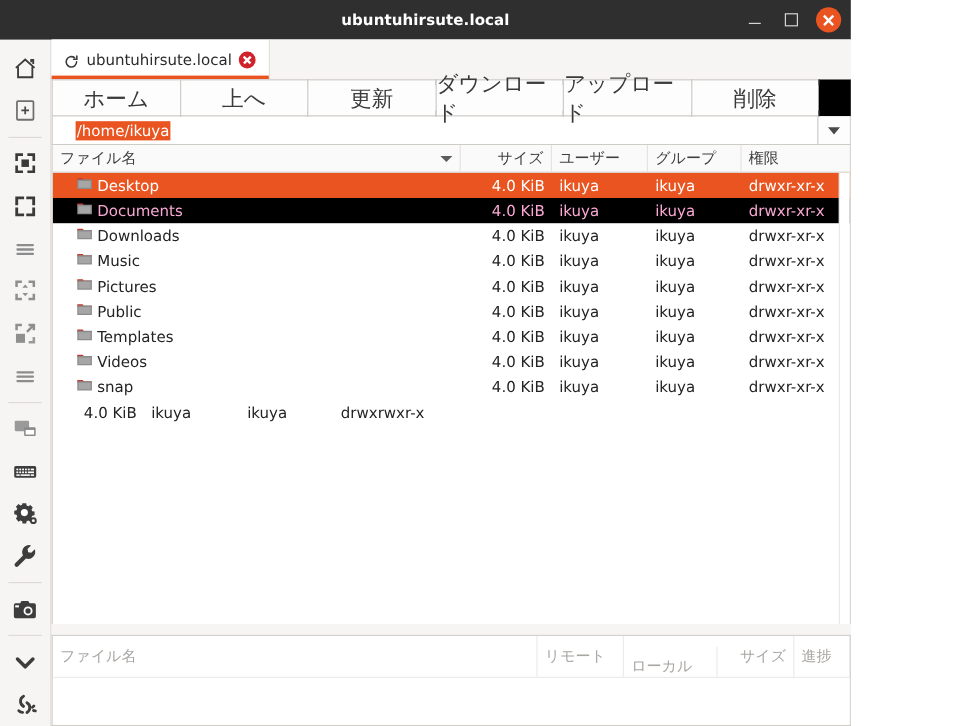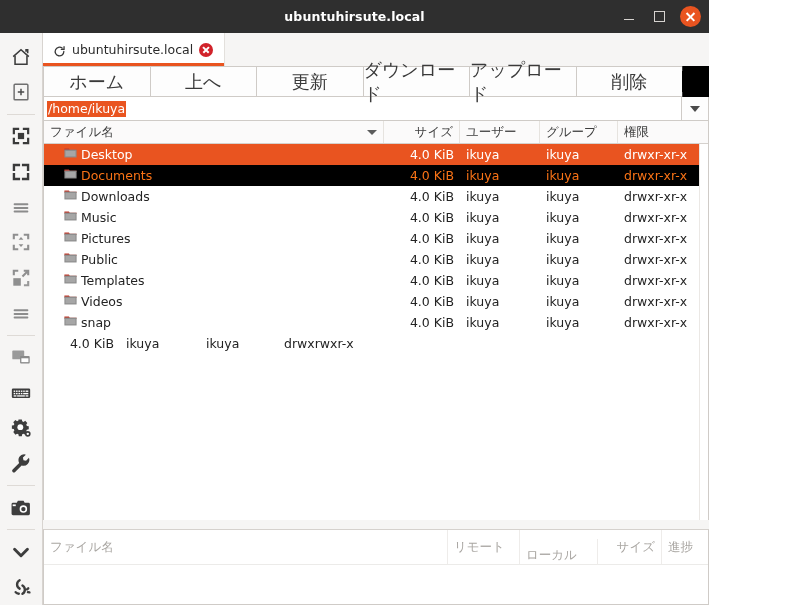--- a/index.html
+++ b/index.html
@@ -205,21 +205,21 @@
     background: #ffffff;
     border-left: 1px solid #cfcbc7;
     border-right: 1px solid #cfcbc7;
     border-bottom: 1px solid #cfcbc7;
     box-sizing: border-box;
   }
   .path-input {
     flex: 1 1 auto;
     display: flex;
     align-items: center;
-    padding-left: 3px;
+    padding-left: 19px;
     min-width: 0;
     overflow: hidden;
   }
   .path-text {
     font-size: 12.5px;
     background: #e95420;
     color: #ffffff;
     padding: 0 1px;
     line-height: 16px;
     white-space: nowrap;
@@ -288,21 +288,21 @@
   }
   .row {
     display: flex;
     align-items: center;
     height: 21px;
     font-size: 12.5px;
     color: #232323;
     box-sizing: border-box;
   }
   .row.selected { background: #e95420; color: #ffffff; }
-  .row.cursor   { background: #000000; color: #f97316; }
+  .row.cursor   { background: #000000; color: #f9a8d4; }
   .cell { box-sizing: border-box; padding: 0 6px; white-space: nowrap; display:flex; align-items:center; }
   .cell.name { flex: 1 1 auto; gap: 4px; padding-left: 20px; }
   .cell.size { flex: 0 0 76px; justify-content: flex-end; }
   .cell.user { flex: 0 0 80px; }
   .cell.group { flex: 0 0 78px; }
   .cell.perm { flex: 0 0 90px; }
 
   .folder-ico { width: 13px; height: 12px; flex: 0 0 13px; }
 
   

